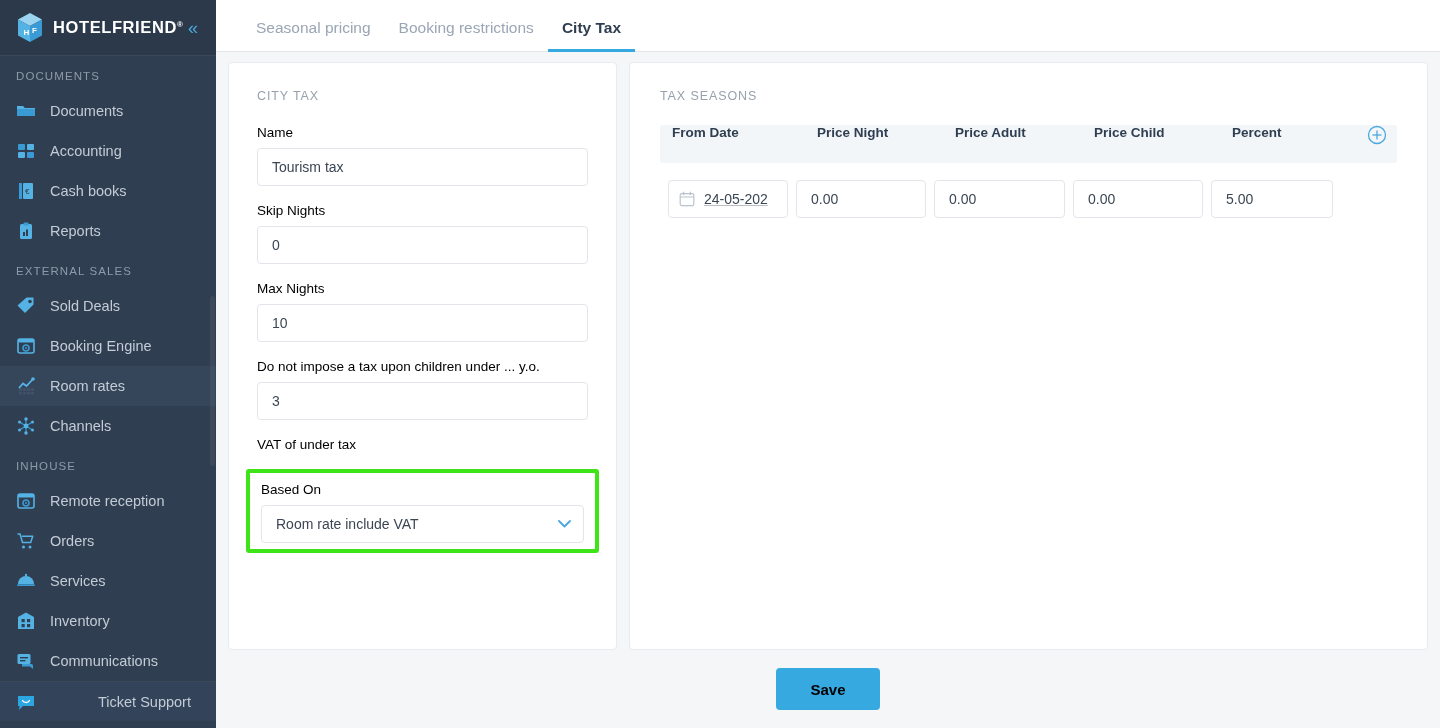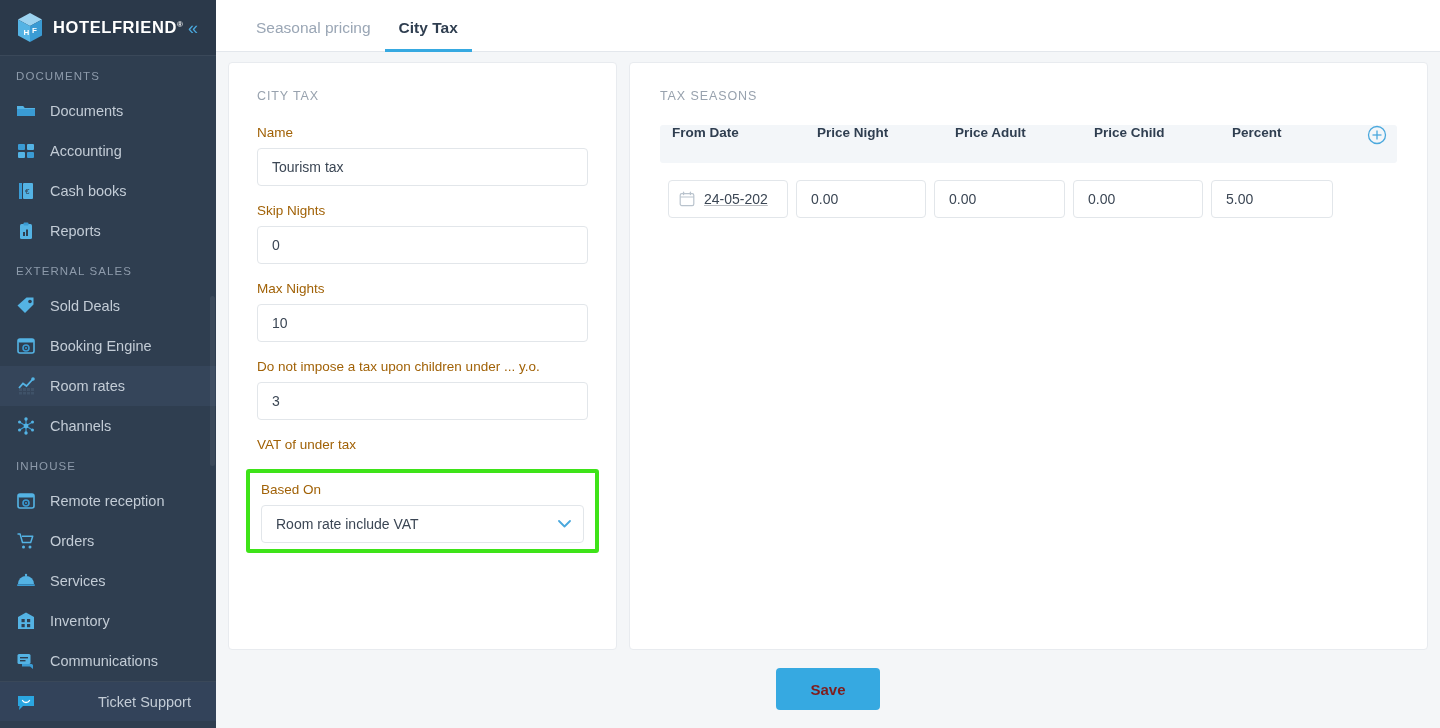--- a/index.html
+++ b/index.html
@@ -108,21 +108,21 @@
   .panel-right { flex: 1 1 auto; height: 588px; padding: 26px 30px 0 30px; }
 
   .panel-caption {
     font-size: 12.5px; color: #98a2ae;
     letter-spacing: 0.9px; text-transform: uppercase;
     margin-bottom: 22px;
   }
 
   .field { margin-bottom: 17px; }
   .field-label {
-    font-size: 13.5px; color: #a16207;
+    font-size: 13.5px; color: #000000;
     margin-bottom: 8px; display: block;
   }
   .input {
     width: 100%; height: 38px;
     border: 1px solid #e2e6ea; border-radius: 4px;
     background: #ffffff;
     font-size: 14px; color: #3b4654;
     padding: 0 14px;
     font-family: "Liberation Sans", sans-serif;
     outline: none;
@@ -196,21 +196,21 @@
   }
 
   
   .footer {
     flex: 0 0 78px;
     display: flex; align-items: center; justify-content: center;
   }
   .save-btn {
     width: 104px; height: 42px;
     background: #36a9e1; border: none; border-radius: 4px;
-    color: #7f1d1d; font-size: 15px; font-weight: bold;
+    color: #000000; font-size: 15px; font-weight: bold;
     cursor: pointer;
     font-family: "Liberation Sans", sans-serif;
   }
 </style>
 </head>
 <body>
 
 <div class="app">
 
   <aside class="sidebar">
@@ -423,20 +423,21 @@
       </div>
 
       <div class="sb-thumb"></div>
     </div>
   </aside>
 
   <main class="main">
 
     <nav class="tabbar">
       <div class="tab">Seasonal pricing</div>
+      <div class="tab">Booking restrictions</div>
       <div class="tab active">City Tax</div>
     </nav>
 
     <div class="content">
 
       <section class="panel panel-left">
         <div class="panel-caption">CITY TAX</div>
 
         <div class="field">
           <label class="field-label">Name</label>

